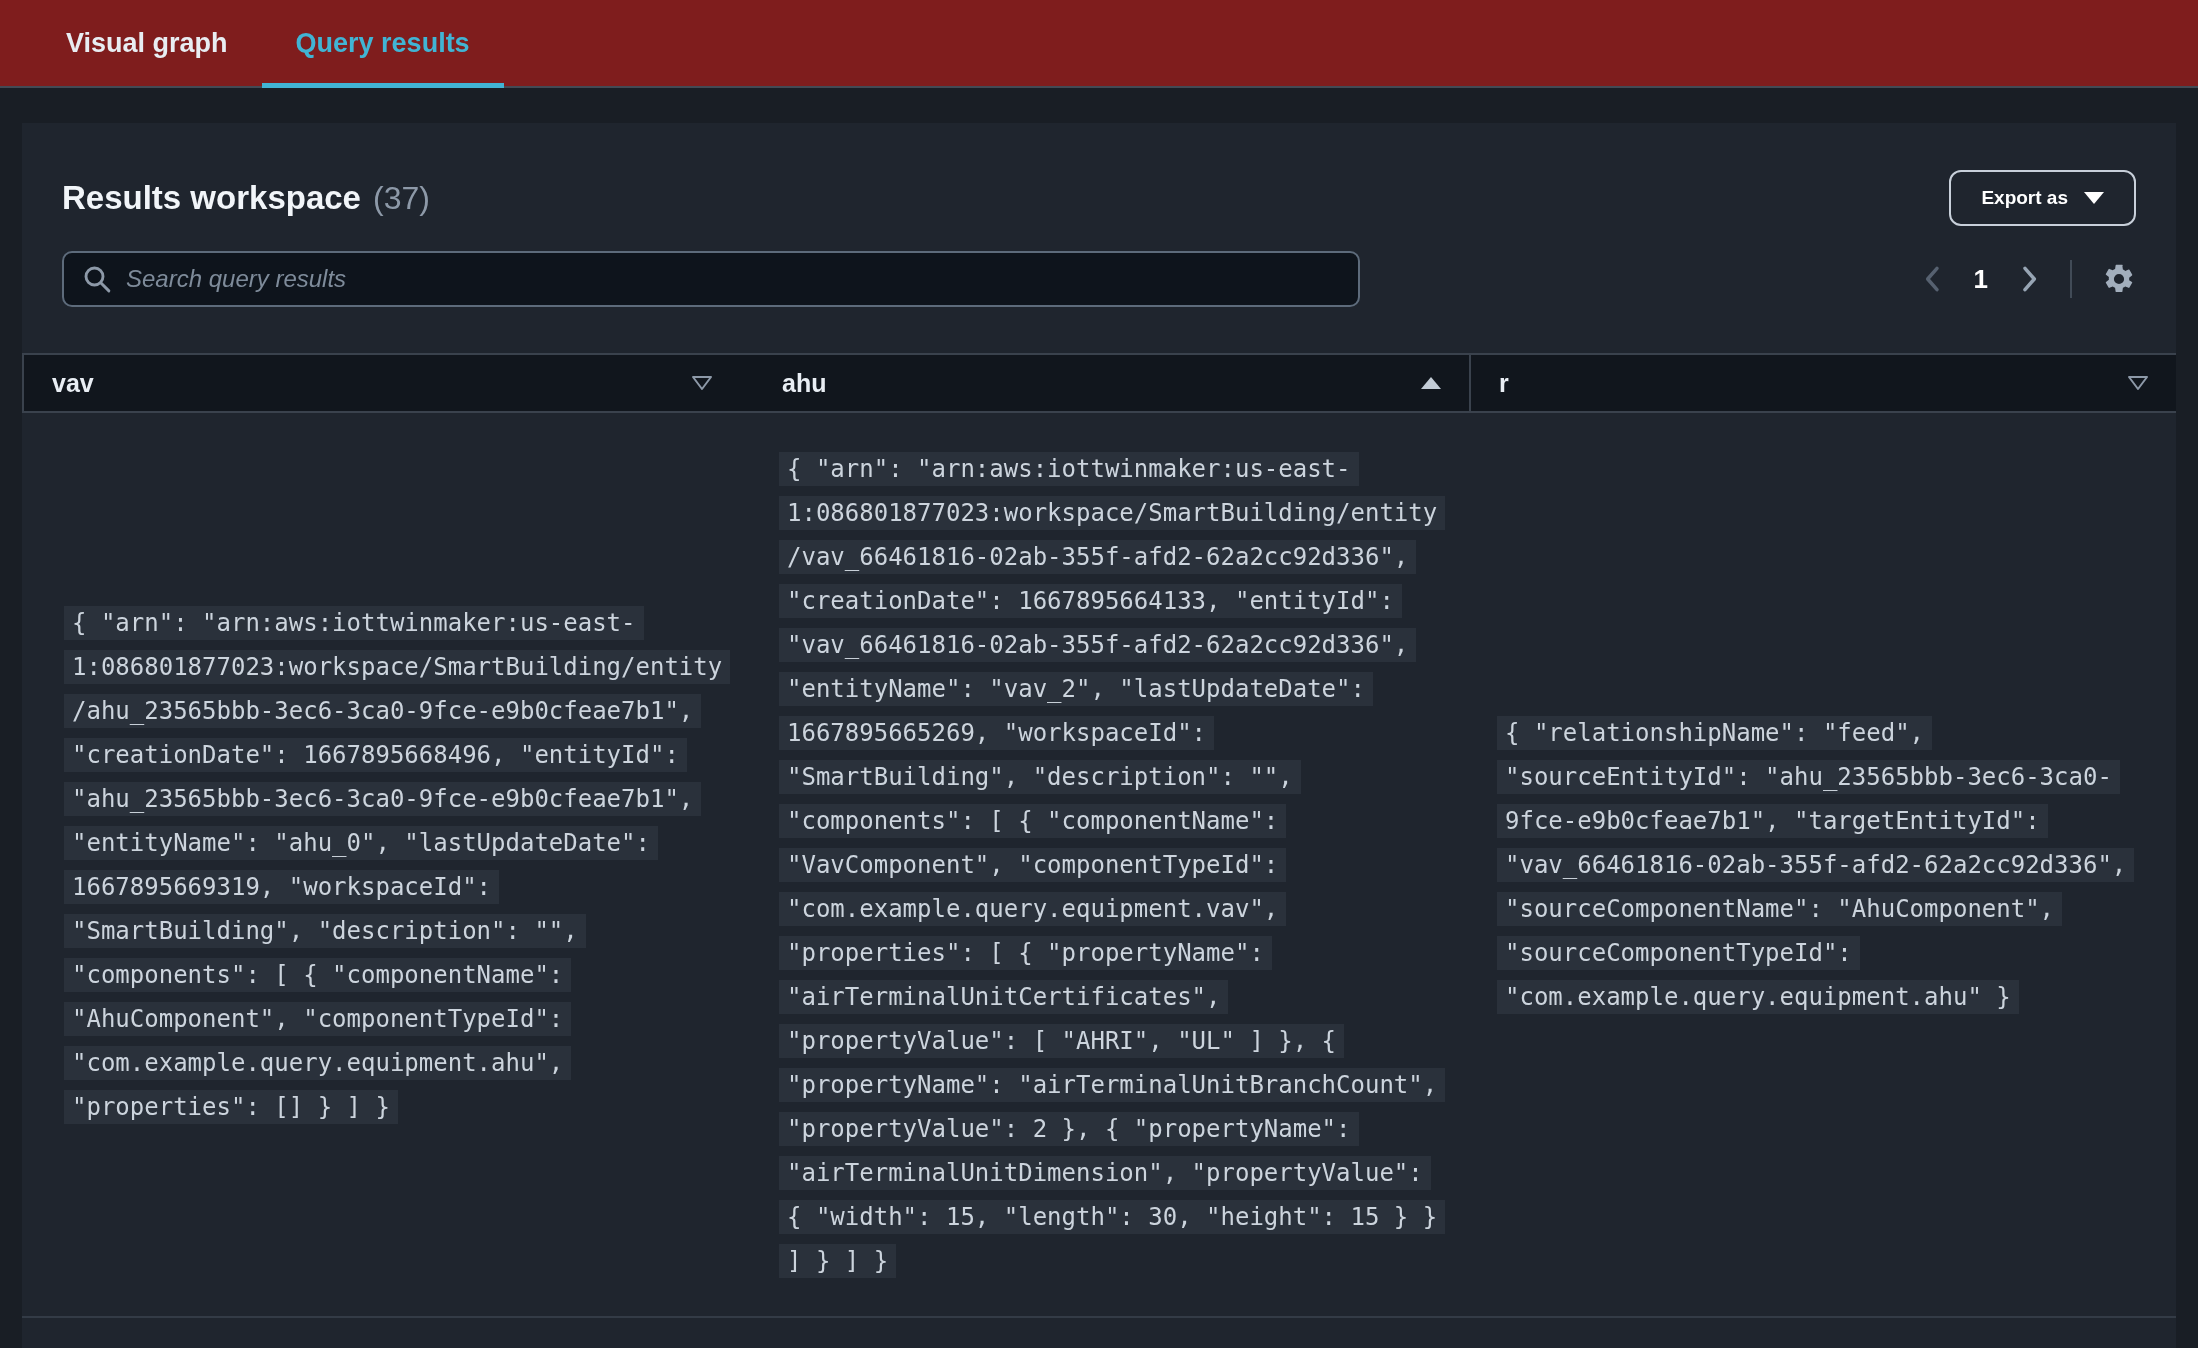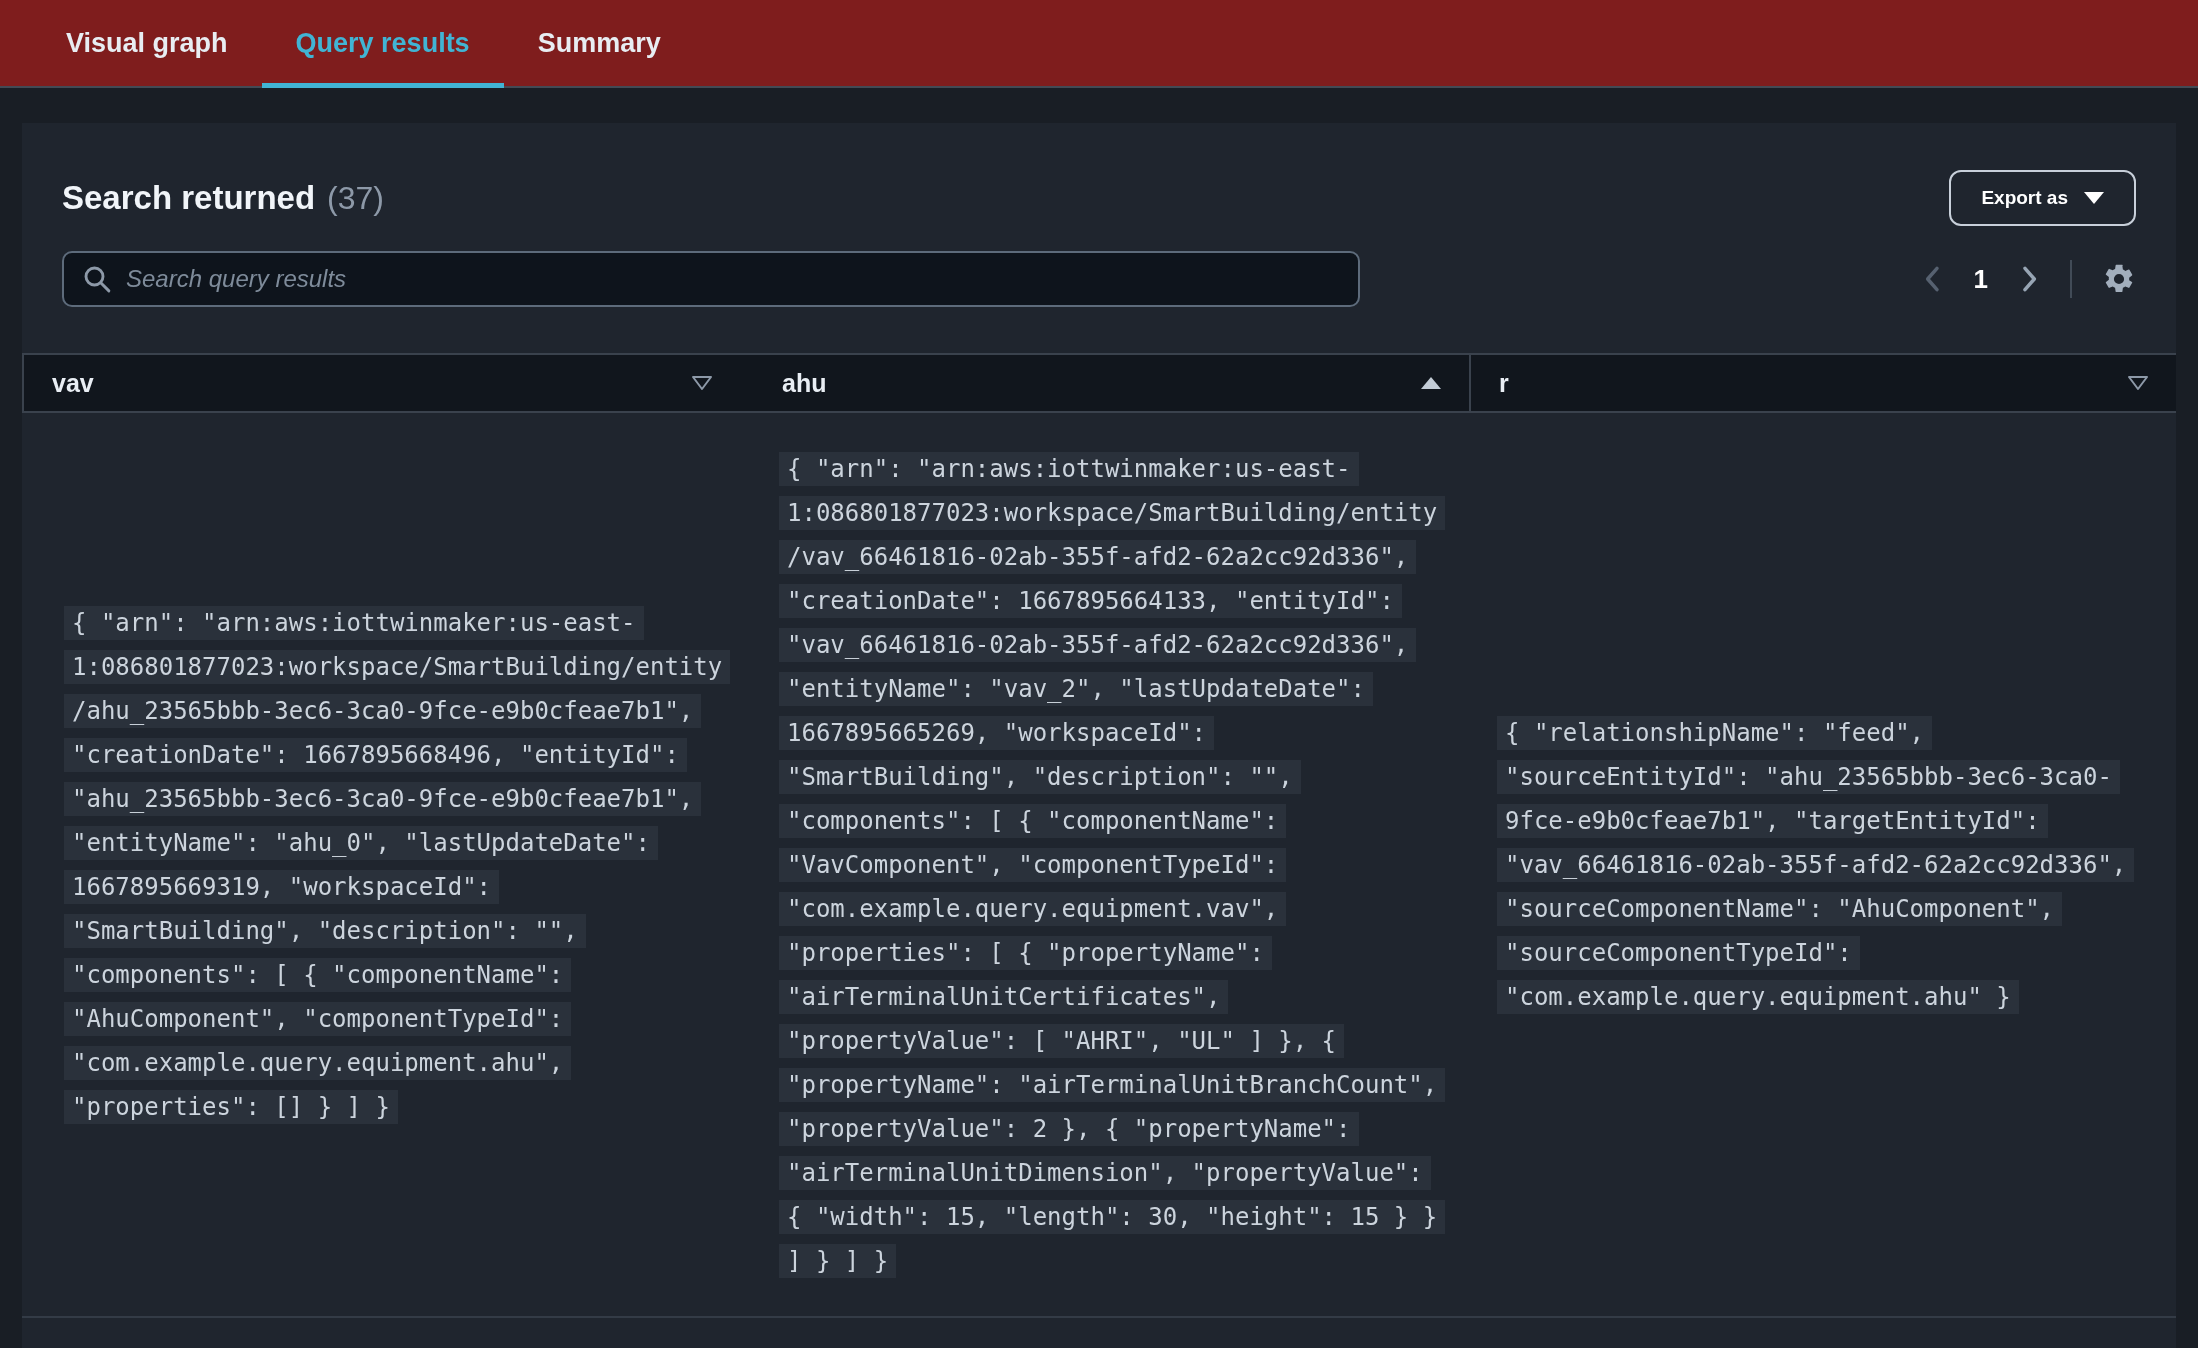--- a/index.html
+++ b/index.html
@@ -152,28 +152,27 @@
   }
 
   svg { display:block; }
 </style>
 </head>
 <body>
 
 <nav class="tabbar">
   <button class="tab">Visual graph</button>
   <button class="tab active">Query results</button>
-  <button class="tab">Summary</button>
 </nav>
 
 <section class="panel">
 
   <div class="panel-header">
     <div class="title-wrap">
-      <span class="title">Search returned</span>
+      <span class="title">Results workspace</span>
       <span class="count">(37)</span>
     </div>
     <button class="btn-secondary">
       <span>Export as</span>
       <span class="caret-down"></span>
     </button>
   </div>
 
   <div class="controls">
     <div class="search">

